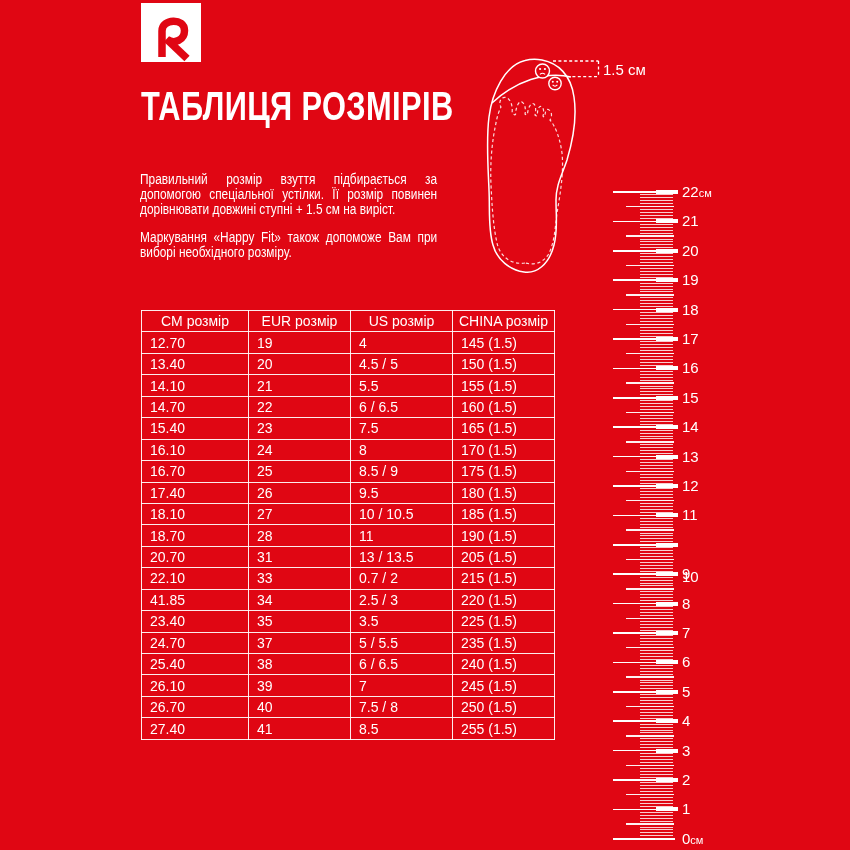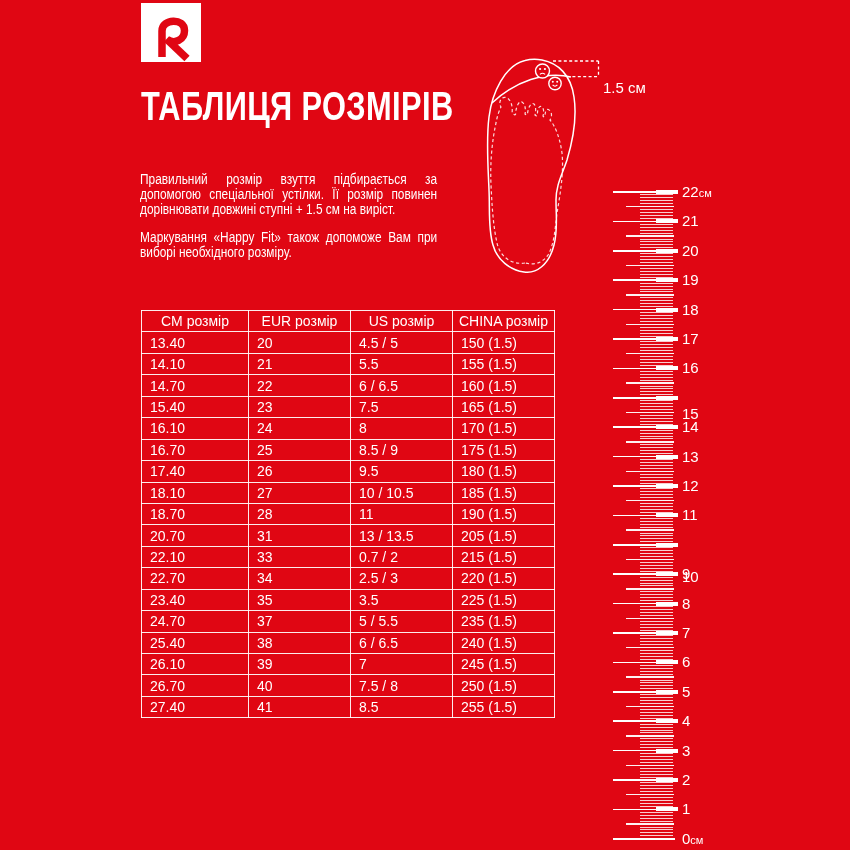--- a/index.html
+++ b/index.html
@@ -13,21 +13,21 @@
          white-space:nowrap;letter-spacing:.5px;transform:scaleX(.77);transform-origin:left top;}
   
   .intro{position:absolute;width:350px;font-size:14px;line-height:15.2px;
          transform:scaleX(.849);transform-origin:left top;}
   #para1{left:140px;top:172px;}
   #para2{left:140px;top:230px;}
   .intro .line{text-align:left;white-space:nowrap;}
   .intro .line.just{white-space:normal;text-align:justify;text-align-last:justify;}
   
   .foot-svg{position:absolute;left:470px;top:45px;}
-  .measure-label{position:absolute;left:603px;top:79px;font-size:15px;white-space:nowrap;}
+  .measure-label{position:absolute;left:603px;top:61px;font-size:15px;white-space:nowrap;}
   
   table.sizes{position:absolute;left:141px;top:310px;width:413px;border-collapse:collapse;
               table-layout:fixed;font-size:14px;}
   .sizes th,.sizes td{border:1.5px solid rgba(255,255,255,.92);height:20.45px;box-sizing:content-box;
               font-weight:normal;padding:0;color:#fff;}
   .sizes th{text-align:center;}
   .sizes td{text-align:left;padding-left:8px;}
   
   .ruler{position:absolute;left:0;top:0;width:850px;height:850px;pointer-events:none;}
   .tick{position:absolute;background:#ffffff;}
@@ -110,20 +110,26 @@
     <thead>
       <tr>
         <th>CM розмір</th>
         <th>EUR розмір</th>
         <th>US розмір</th>
         <th>CHINA розмір</th>
       </tr>
     </thead>
     <tbody>
         <tr>
+          <td>12.70</td>
+          <td>19</td>
+          <td>4</td>
+          <td>145 (1.5)</td>
+        </tr>
+        <tr>
           <td>13.40</td>
           <td>20</td>
           <td>4.5 / 5</td>
           <td>150 (1.5)</td>
         </tr>
         <tr>
           <td>14.10</td>
           <td>21</td>
           <td>5.5</td>
           <td>155 (1.5)</td>
@@ -176,21 +182,21 @@
           <td>13 / 13.5</td>
           <td>205 (1.5)</td>
         </tr>
         <tr>
           <td>22.10</td>
           <td>33</td>
           <td>0.7 / 2</td>
           <td>215 (1.5)</td>
         </tr>
         <tr>
-          <td>22.70</td>
+          <td>41.85</td>
           <td>34</td>
           <td>2.5 / 3</td>
           <td>220 (1.5)</td>
         </tr>
         <tr>
           <td>23.40</td>
           <td>35</td>
           <td>3.5</td>
           <td>225 (1.5)</td>
         </tr>
@@ -307,21 +313,21 @@
       <div class="tick mm" style="left: 640px; top: 373.78px; width: 33px; height: 1px;"></div>
       <div class="tick mm" style="left: 640px; top: 376.72px; width: 33px; height: 1px;"></div>
       <div class="tick mm" style="left: 640px; top: 379.66px; width: 33px; height: 1px;"></div>
       <div class="tick half" style="left: 626px; top: 382.4px; width: 48px; height: 1.4px;"></div>
       <div class="tick mm" style="left: 640px; top: 385.54px; width: 33px; height: 1px;"></div>
       <div class="tick mm" style="left: 640px; top: 388.48px; width: 33px; height: 1px;"></div>
       <div class="tick mm" style="left: 640px; top: 391.42px; width: 33px; height: 1px;"></div>
       <div class="tick mm" style="left: 640px; top: 394.36px; width: 33px; height: 1px;"></div>
       <div class="tick cm" style="left: 613px; top: 397.05px; width: 65px; height: 1.5px;"></div>
       <div class="tick bold" style="left: 656px; top: 395.8px; width: 22px; height: 4px;"></div>
-      <div class="rlabel" style="top: 389.8px; margin-top: 16px;">15</div>
+      <div class="rlabel" style="top: 389.8px;">15</div>
       <div class="tick mm" style="left: 640px; top: 400.24px; width: 33px; height: 1px;"></div>
       <div class="tick mm" style="left: 640px; top: 403.18px; width: 33px; height: 1px;"></div>
       <div class="tick mm" style="left: 640px; top: 406.12px; width: 33px; height: 1px;"></div>
       <div class="tick mm" style="left: 640px; top: 409.06px; width: 33px; height: 1px;"></div>
       <div class="tick half" style="left: 626px; top: 411.8px; width: 48px; height: 1.4px;"></div>
       <div class="tick mm" style="left: 640px; top: 414.94px; width: 33px; height: 1px;"></div>
       <div class="tick mm" style="left: 640px; top: 417.88px; width: 33px; height: 1px;"></div>
       <div class="tick mm" style="left: 640px; top: 420.82px; width: 33px; height: 1px;"></div>
       <div class="tick mm" style="left: 640px; top: 423.76px; width: 33px; height: 1px;"></div>
       <div class="tick cm" style="left: 613px; top: 426.45px; width: 65px; height: 1.5px;"></div>

